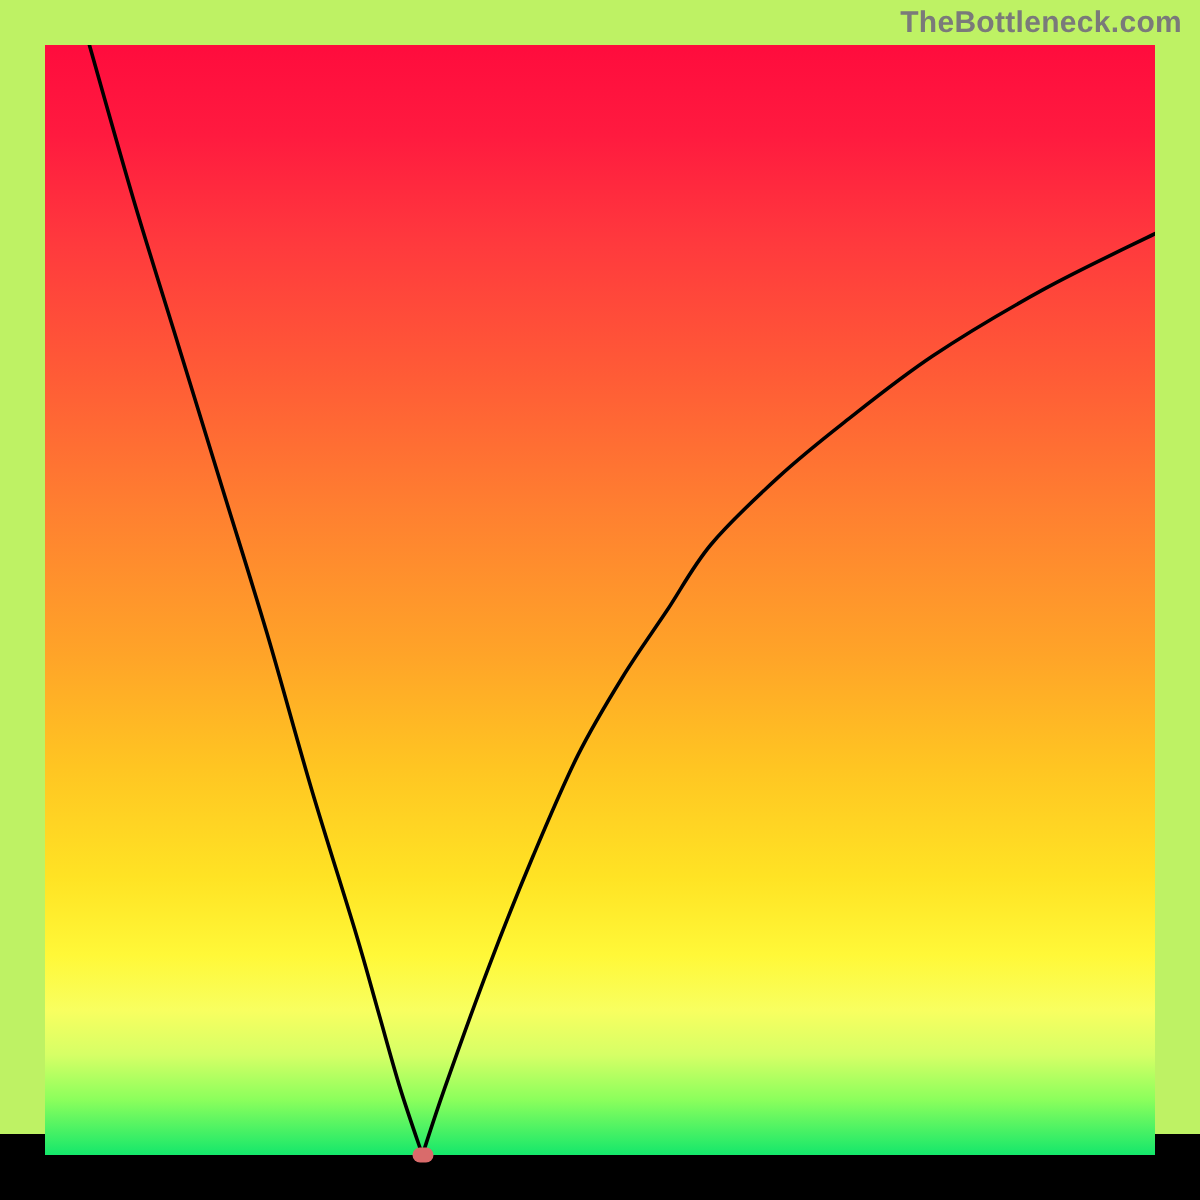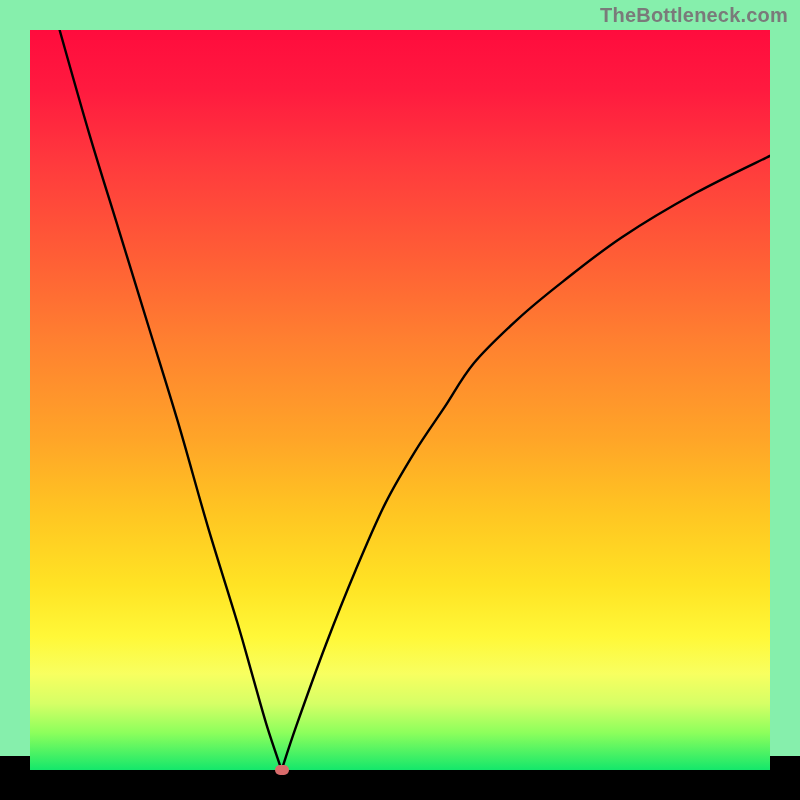--- a/index.html
+++ b/index.html
@@ -10,21 +10,21 @@
     background: #000000;
     overflow: hidden;
     font-family: Arial, Helvetica, sans-serif;
   }
   .frame {
     position: absolute;
     top: 0;
     left: 0;
     width: 800px;
     height: 756px;
-    background: #86efac;
+    background: #bef264;
   }
   .plot {
     position: absolute;
     left: 30px;
     top: 30px;
     width: 740px;
     height: 740px;
     
     background: linear-gradient(to bottom,
       #ff0c3d 0%,

